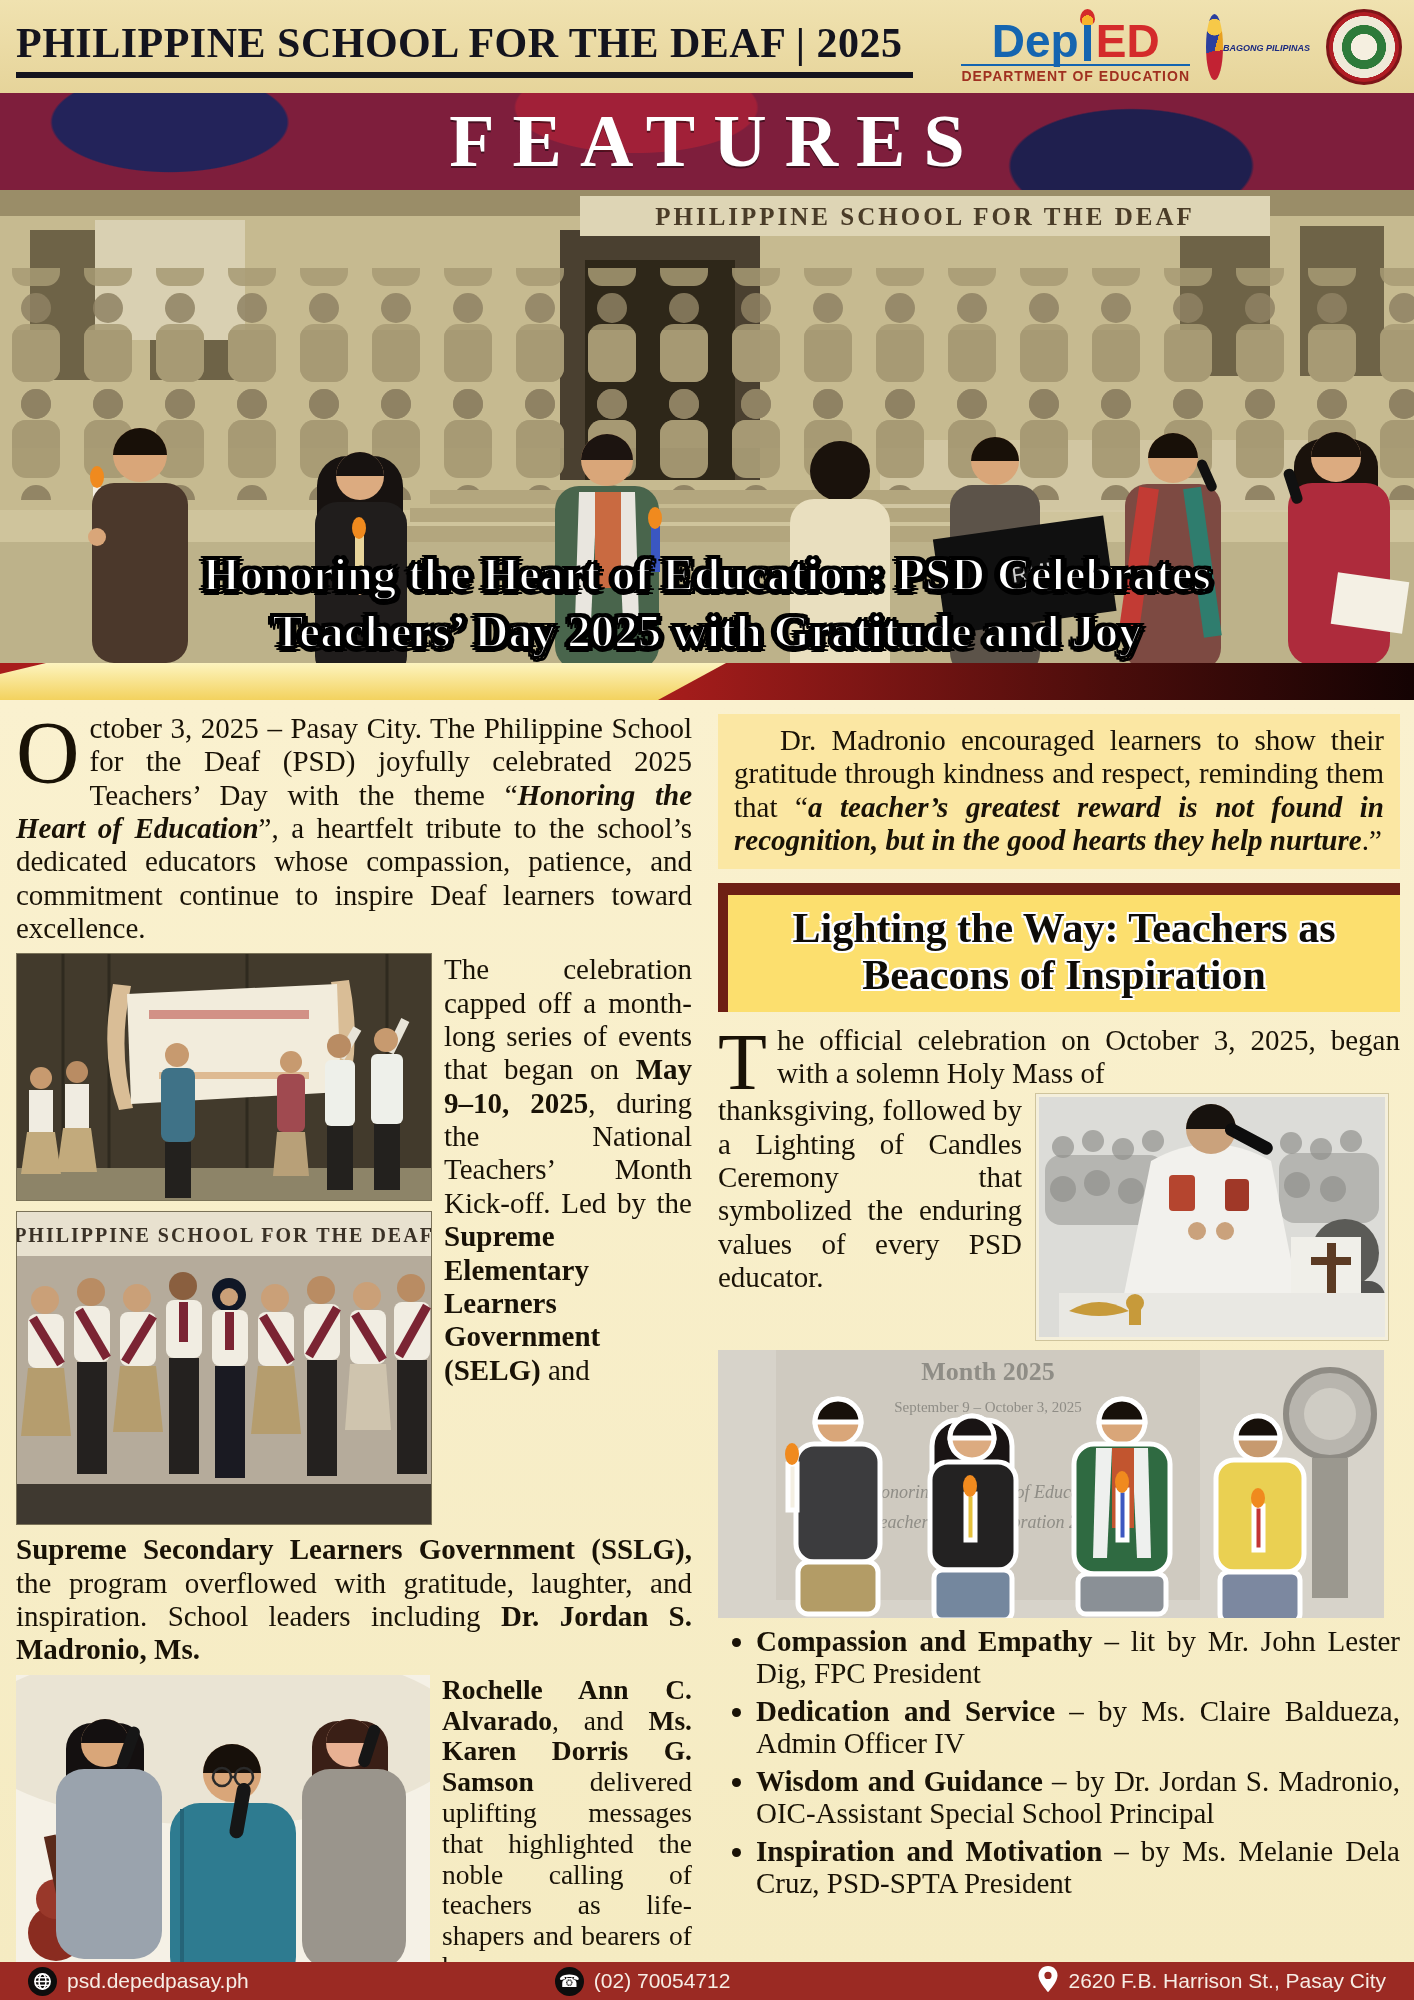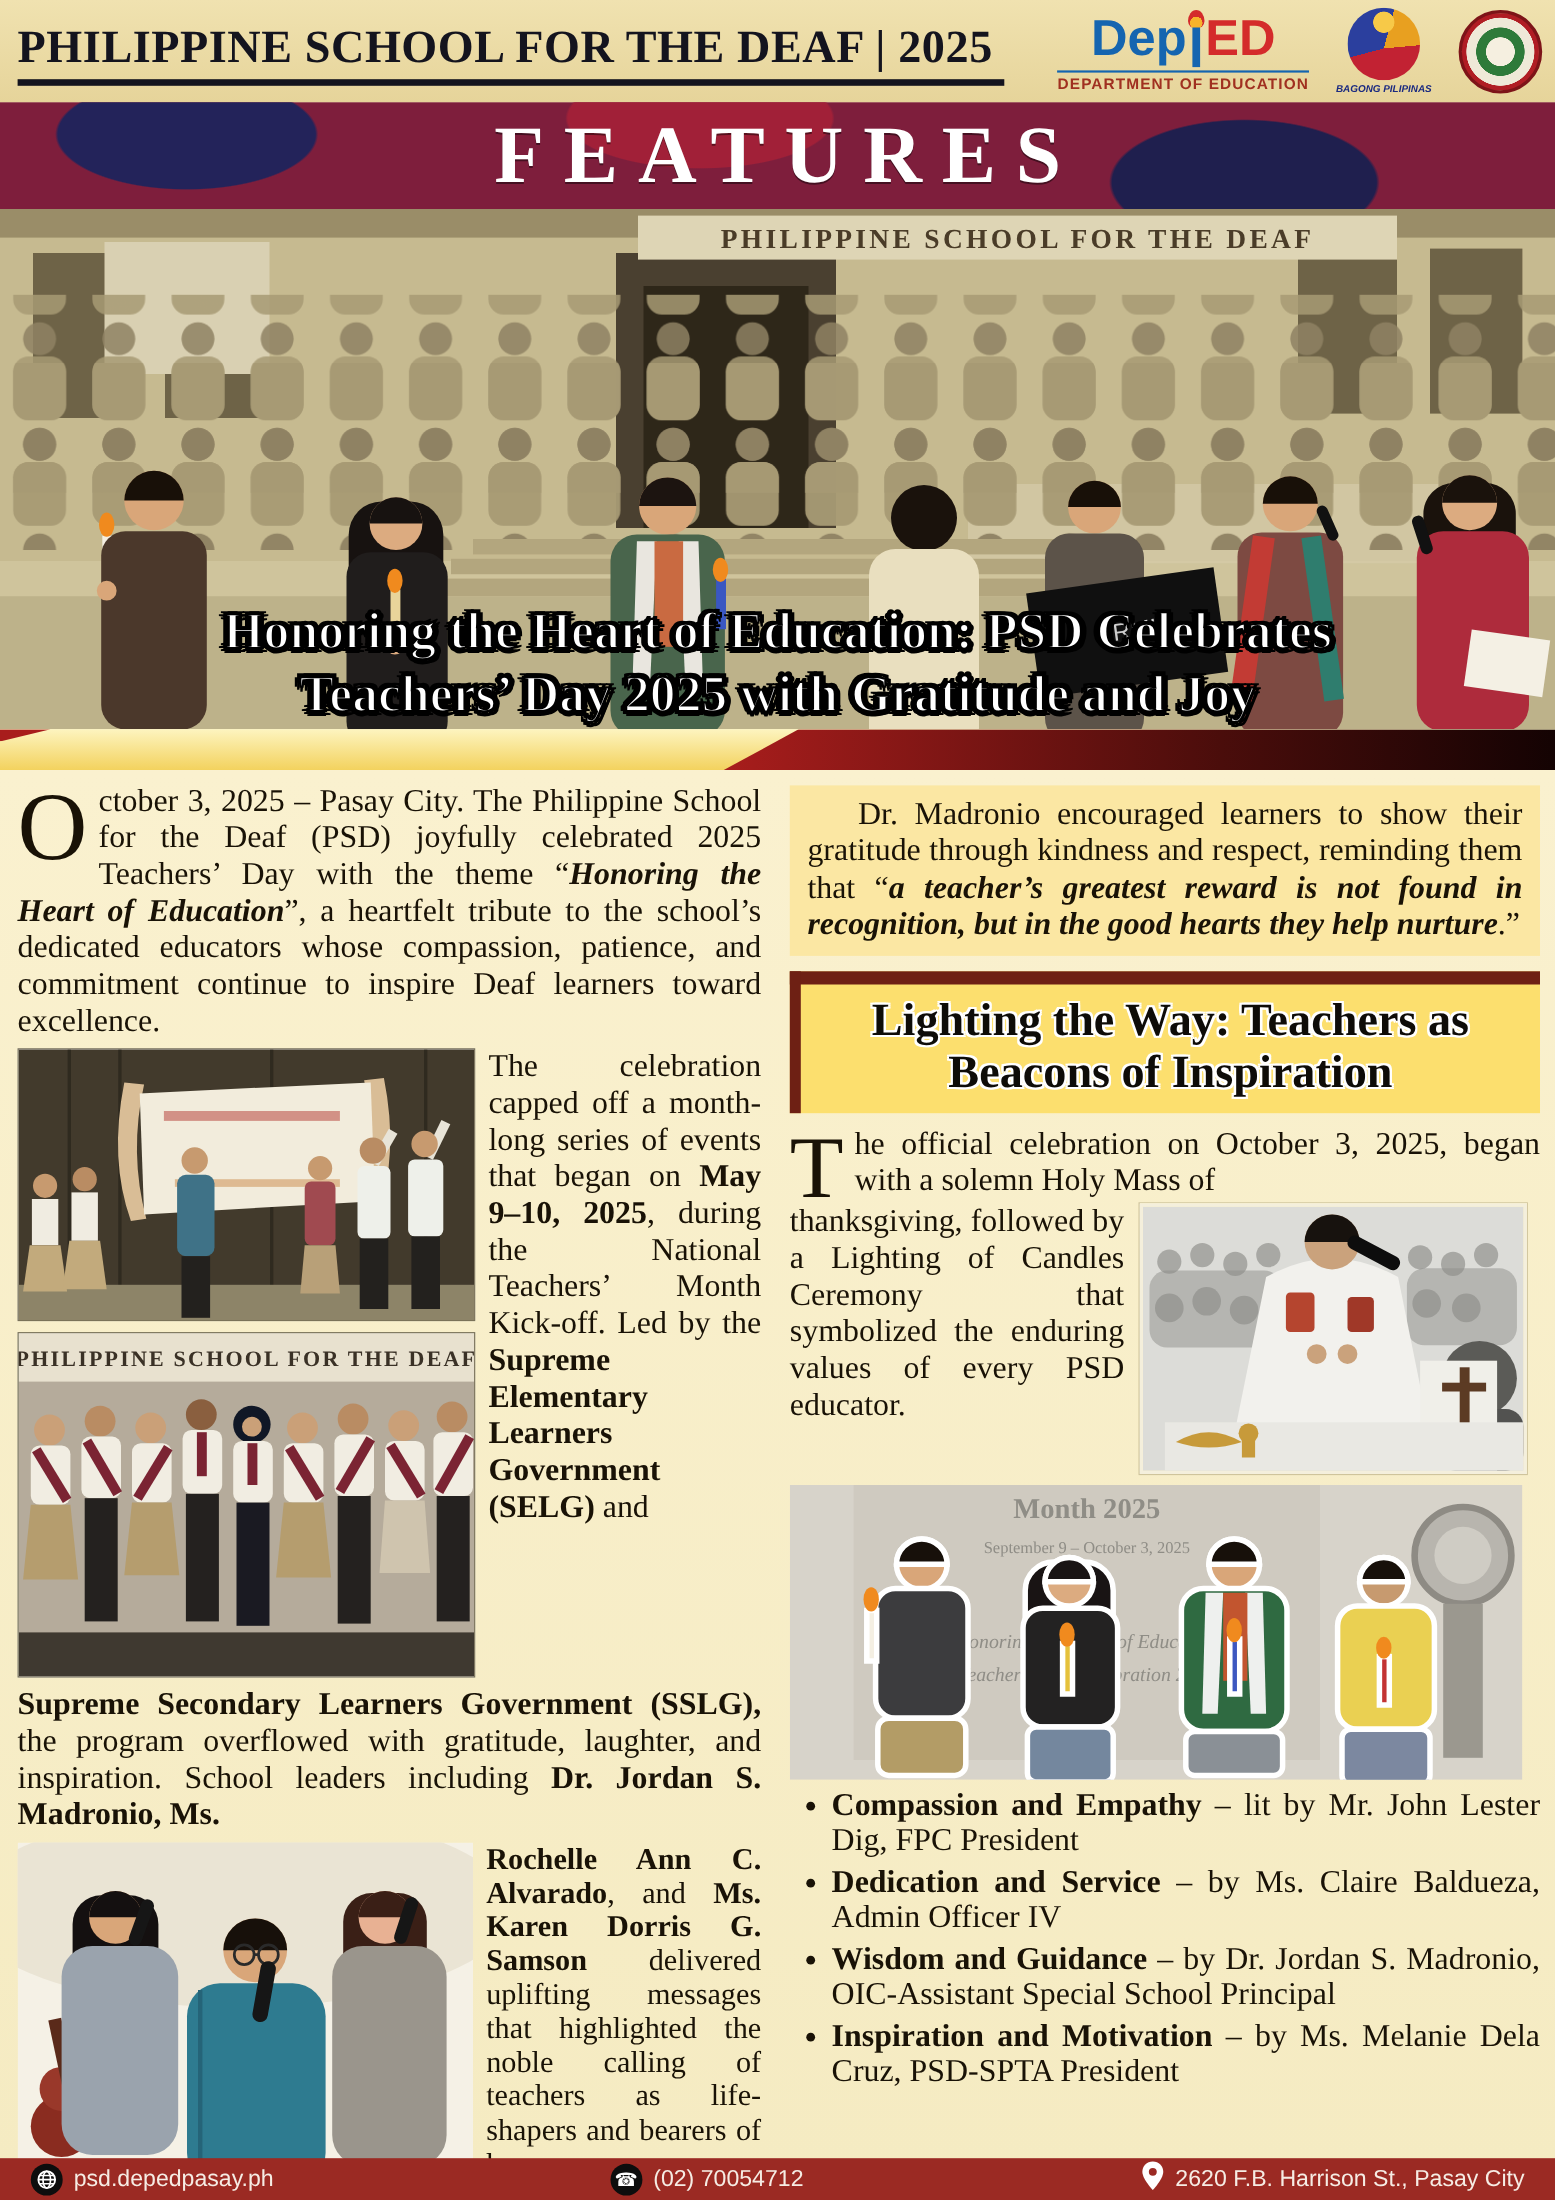--- a/index.html
+++ b/index.html
@@ -13,30 +13,30 @@
        font-family:"Liberation Serif",serif;color:var(--ink)}
   .page{position:relative;width:1414px;height:2000px;overflow:hidden;background:var(--page-cream)}
 
   
   .masthead{height:93px;background:linear-gradient(180deg,#f0e2b0,#e6d49a);
     display:flex;align-items:center;justify-content:space-between;padding:0 12px 0 16px}
   .masthead-title{font-size:42px;font-weight:bold;color:#14141e;letter-spacing:.5px;
     border-bottom:6px solid #14141e;padding:4px 10px 5px 0;white-space:nowrap}
   .logos{display:flex;align-items:center;gap:16px}
   .deped{display:flex;flex-direction:column;align-items:center;font-family:"Liberation Sans",sans-serif}
-  .deped-word{display:flex;align-items:center;font-weight:bold;font-size:46px;line-height:.85}
+  .deped-word{display:flex;align-items:flex-end;font-weight:bold;font-size:46px;line-height:.85}
   .deped-word .dep{color:#1565b0}
   .deped-word .ed{color:#d42b2b}
   .torch{width:15px;height:52px;margin:0 1px;display:inline-block;position:relative}
   .torch .stick{position:absolute;left:4px;top:16px;width:7px;height:36px;background:#1565b0}
   .torch .flame{position:absolute;left:0;top:0;width:15px;height:17px;border-radius:50% 50% 50% 50%/60% 60% 40% 40%;
     background:radial-gradient(circle at 50% 70%,#f7b32b 0 40%,#d42b2b 41% 100%)}
   .deped-sub{font-size:14px;font-weight:bold;color:#a03020;letter-spacing:1px;margin-top:3px;
     border-top:2px solid #1565b0;padding-top:2px}
-  .bagong{display:flex;flex-direction:column;align-items:center;width:104px}
+  .bagong{display:flex;flex-direction:row;align-items:center;width:104px}
   .bagong-swirl{width:66px;height:66px;border-radius:50%;
     background:
       radial-gradient(circle at 50% 20%,#f7c948 0 15%,rgba(0,0,0,0) 16%),
       conic-gradient(from 140deg at 50% 56%, #c22233 0 115deg, #2b3f9e 115deg 235deg, #e8a020 235deg 305deg, #c22233 305deg 360deg)}
   .bagong-text{font-family:"Liberation Sans",sans-serif;font-size:9px;font-weight:bold;
     font-style:italic;color:#1b2a80;margin-top:3px;white-space:nowrap}
   .seal{width:76px;height:76px;border-radius:50%;border:3px solid #7d1418;
     background:radial-gradient(circle,#f5efe0 0 26%,#2e7a3a 27% 44%,#efe9d8 45% 62%,#b01d24 63% 100%)}
 
   

